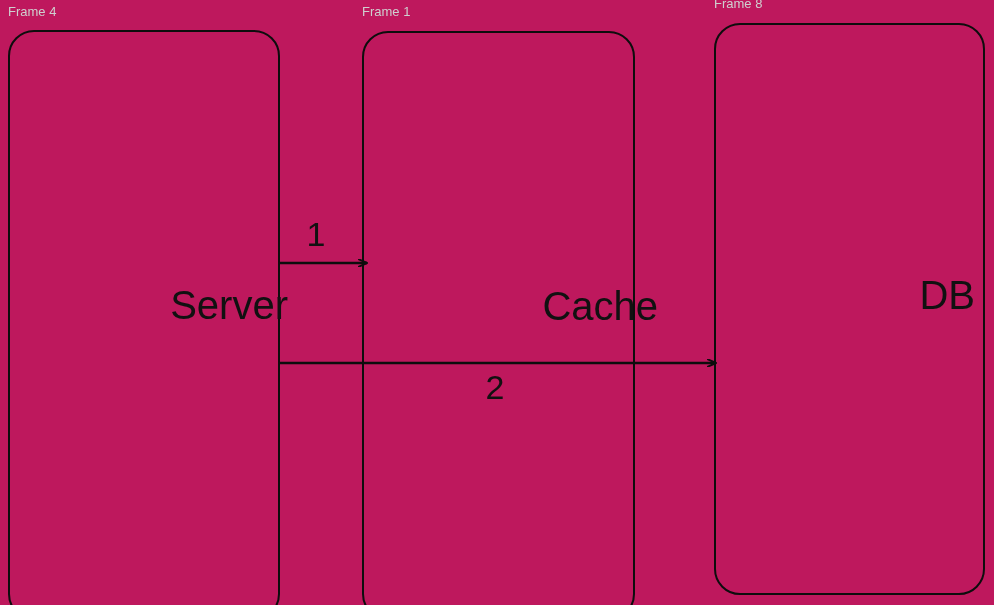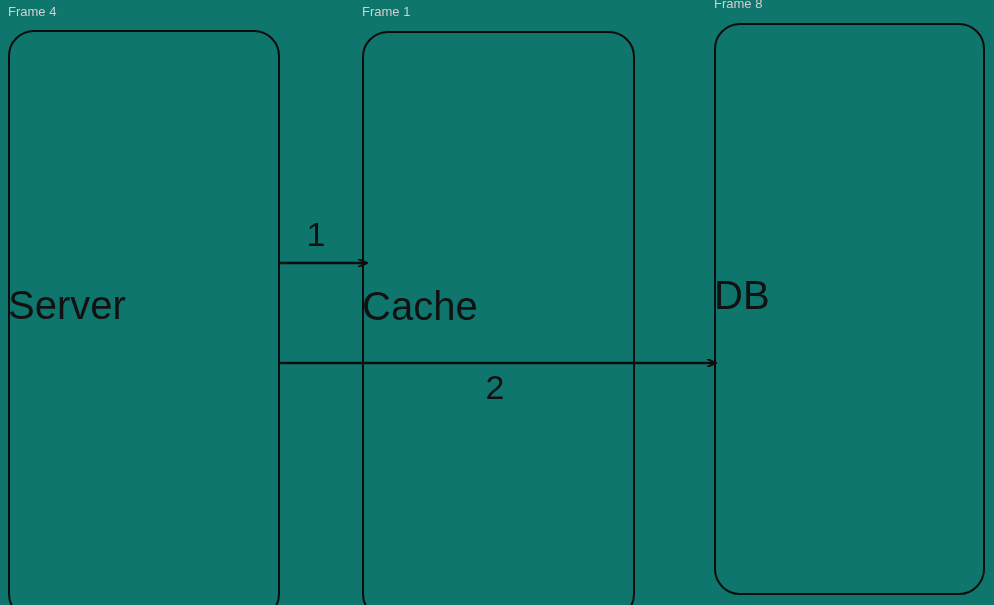--- a/index.html
+++ b/index.html
@@ -34,23 +34,24 @@
     border: 2px solid #0d0d0d;
     border-radius: 26px;
     background: transparent;
   }
   .node-label {
     position: absolute;
     font-family: "Liberation Sans", sans-serif;
     font-size: 40px;
     line-height: 44px;
     color: #111111;
-    text-align: left;
+    text-align: right;
     white-space: nowrap;
     user-select: none;
+    margin-left: 8px;
   }
   .edge-label {
     position: absolute;
     font-family: "Liberation Sans", sans-serif;
     font-size: 34px;
     line-height: 38px;
     color: #111111;
     text-align: center;
     white-space: nowrap;
     user-select: none;
@@ -60,21 +61,21 @@
     left: 0;
     top: 0;
     width: 994px;
     height: 605px;
     overflow: visible;
   }
 </style>
 </head>
 <body>
 
-<div id="canvas" style="width: 994px; height: 605px; background: #0f766e;">
+<div id="canvas" style="width: 994px; height: 605px; background: #be185d;">
 
   <div class="frame-label" id="frame-label-0" style="left: 8px; top: 4px; color: rgb(207, 207, 207);">Frame 4</div>
   <div class="frame-label" id="frame-label-1" style="left: 362px; top: 4px; color: rgb(207, 207, 207);">Frame 1</div>
   <div class="frame-label" id="frame-label-2" style="left: 714px; top: -4px; color: rgb(207, 207, 207);">Frame 8</div>
 
   <div class="node-box" id="node-box-0" style="left: 8px; top: 30px; width: 272px; height: 590px; border-color: rgb(13, 13, 13);"></div>
   <div class="node-box" id="node-box-1" style="left: 362px; top: 31px; width: 273px; height: 589px; border-color: rgb(13, 13, 13);"></div>
   <div class="node-box" id="node-box-2" style="left: 714px; top: 23px; width: 271px; height: 572px; border-color: rgb(13, 13, 13);"></div>
 
   <svg id="edge-layer" viewBox="0 0 994 605" width="994" height="605" xmlns="http://www.w3.org/2000/svg">

